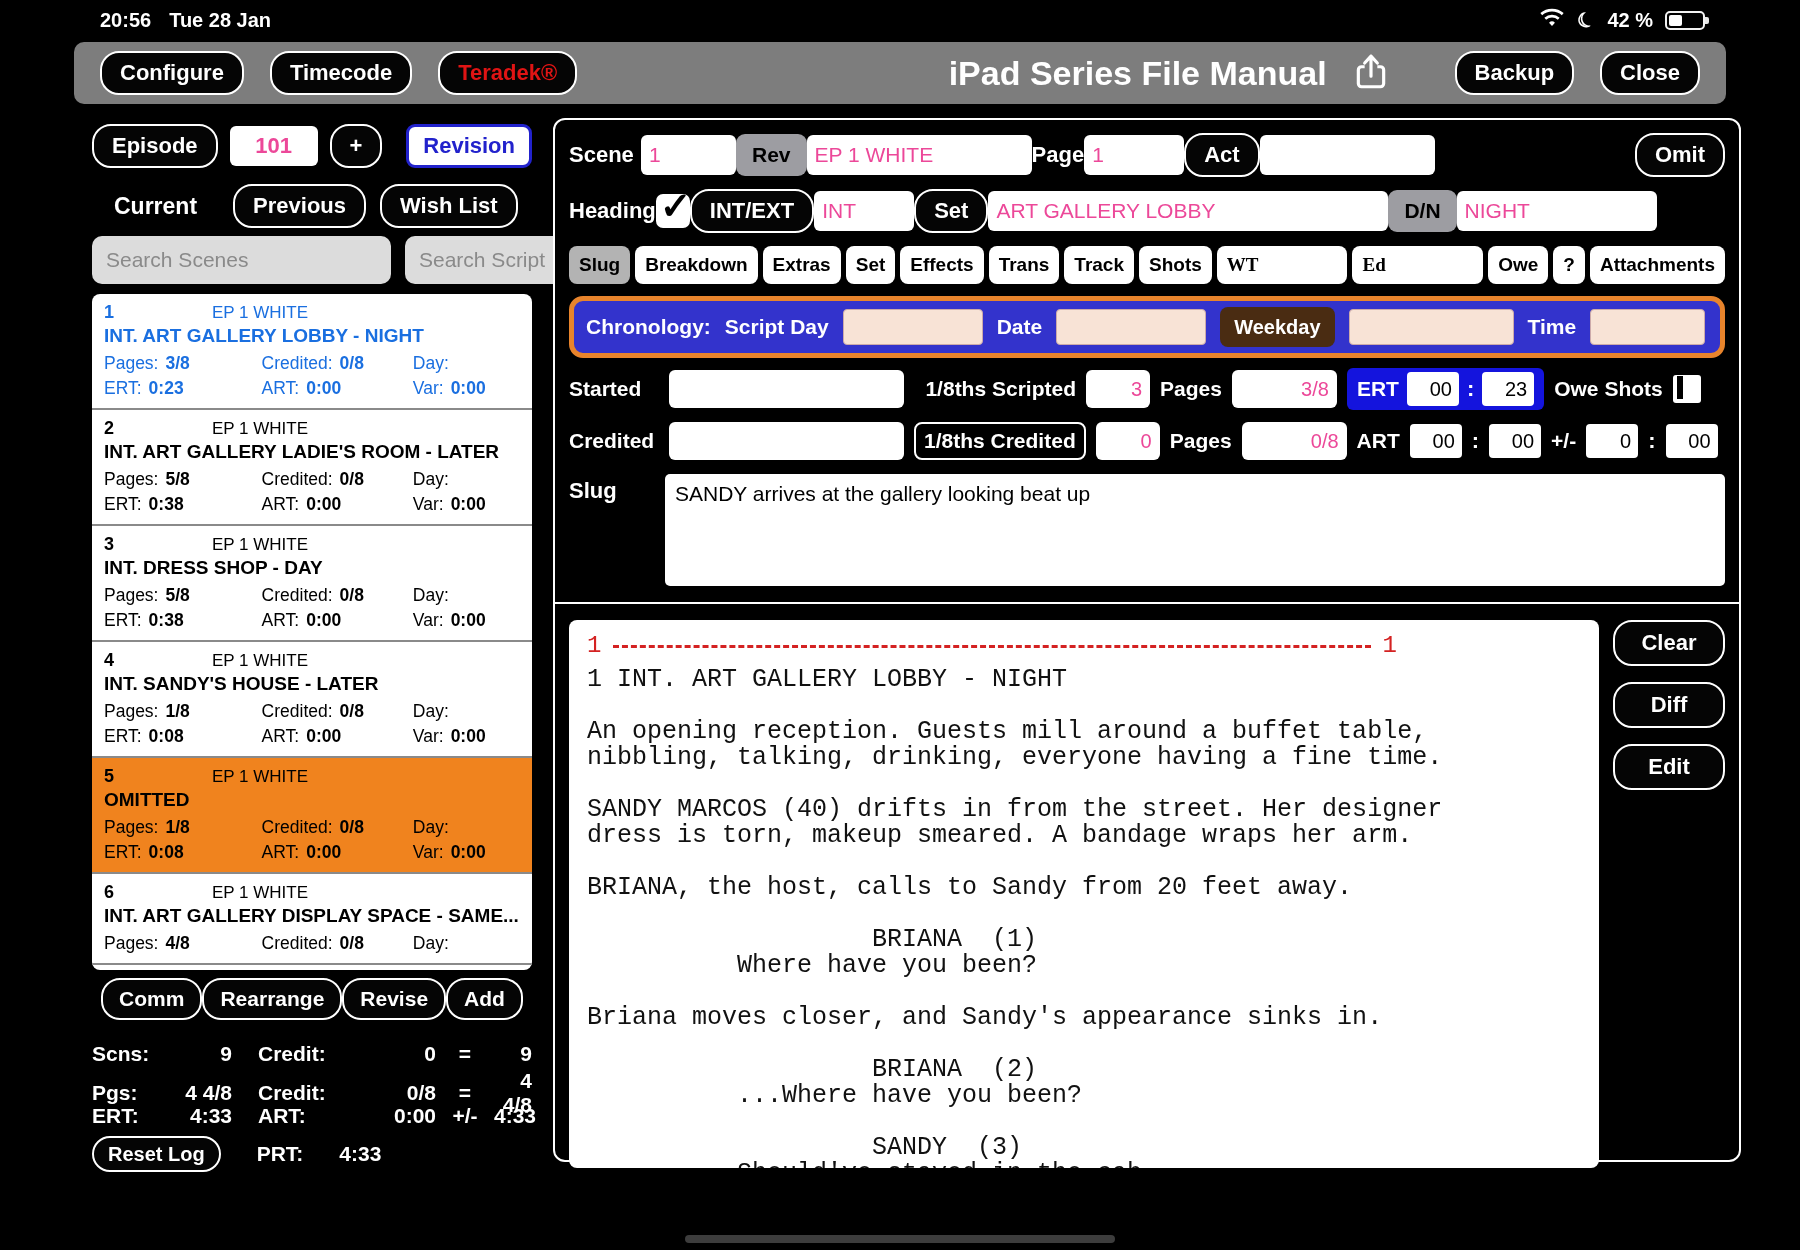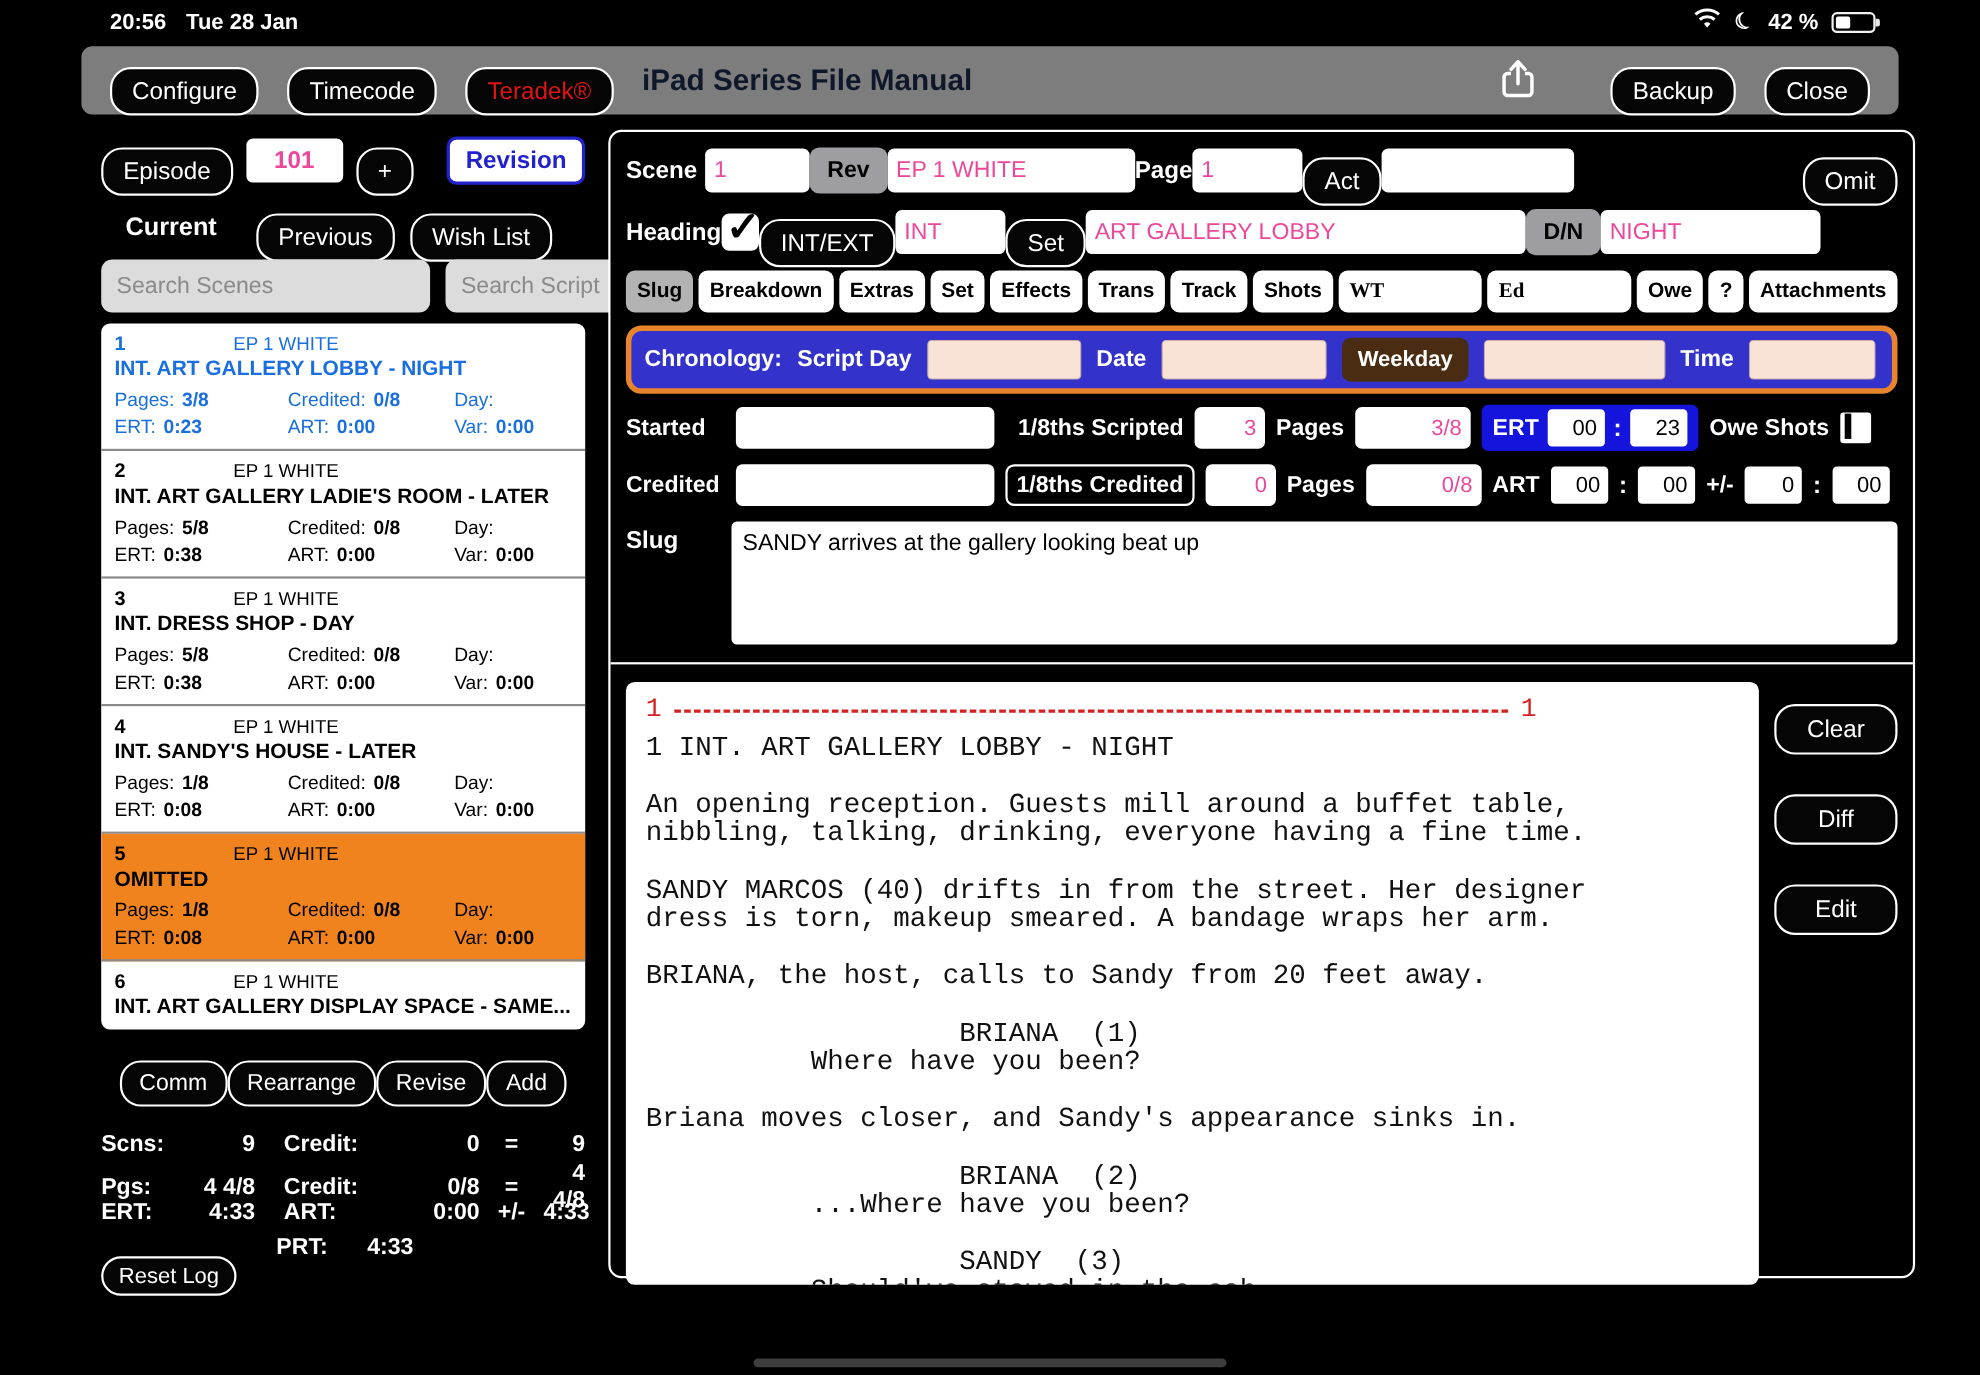--- a/index.html
+++ b/index.html
@@ -18,34 +18,34 @@
   .status-right { display:flex; gap:12px; align-items:center; }
   .moon { font-size:20px; line-height:1; transform:rotate(-20deg); display:inline-block; }
   .battery { width:40px; height:19px; border:2px solid rgba(255,255,255,.95); border-radius:5px;
     position:relative; display:inline-block; }
   .battery-fill { position:absolute; left:2px; top:2px; bottom:2px; width:13px; background:#fff; border-radius:2px; }
   .battery:after { content:""; position:absolute; right:-6px; top:4px; width:4px; height:7px;
     background:rgba(255,255,255,.9); border-radius:0 2px 2px 0; }
 
   
   .btn-dark { background:#050505; color:#fff; border:2px solid #fff; border-radius:19px;
-    font-weight:normal; font-size:22px; display:inline-flex; align-items:center; justify-content:center;
-    padding:0 18px; height:44px; white-space:nowrap; cursor:default;margin-top:20px; }
+    font-weight:bold; font-size:22px; display:inline-flex; align-items:center; justify-content:center;
+    padding:0 18px; height:44px; white-space:nowrap; cursor:default; }
   .btn-gray { background:#9d9da2; color:#000000; border:none; border-radius:9px; font-weight:bold;
     font-size:21px; display:inline-flex; align-items:center; justify-content:center;
     padding:0 16px; height:42px; white-space:nowrap; }
   .field { background:#fff; color:#ec4899; border:none; border-radius:6px; font-size:21px;
     font-family:Liberation Sans, sans-serif; padding:0 8px; height:40px; }
   .num-field { text-align:right; }
 
   
   .top-toolbar { position:absolute; top:42px; left:74px; right:74px; height:62px; background:#7d7d7d;
     border-radius:10px; display:flex; align-items:center; padding:0 26px; gap:26px; }
   .teradek-text { color:#e01414; }
-  .app-title { color:#0f172a; font-weight:bold; font-size:27px; flex:1; text-align:left; }
+  .app-title { color:#ffffff; font-weight:bold; font-size:34px; flex:1; text-align:right; }
   .share-btn { background:none; border:none; margin-right:40px; cursor:default; }
 
   
   .sidebar { position:absolute; left:92px; top:118px; width:440px; bottom:72px; display:flex; flex-direction:column; }
   .episode-row { display:flex; align-items:center; gap:12px; margin-top:5px; height:46px; }
   .episode-num { width:88px; text-align:center; font-weight:bold; font-size:22px; }
   .revision-btn { margin-left:auto; background:#fff; color:#2222cc; border:3px solid #2222cc;
     border-radius:9px; font-weight:bold; font-size:22px; height:44px; padding:0 14px;
     display:inline-flex; align-items:center; }
   .filter-row { display:flex; align-items:center; gap:14px; margin-top:17px; height:40px; }
@@ -66,21 +66,21 @@
   .sc-heading { font-weight:bold; font-size:19px; margin-top:2px; height:26px; overflow:hidden; white-space:nowrap; }
   .sc-grid { display:grid; grid-template-columns:1.25fr 1.2fr 0.85fr; font-size:17.5px; row-gap:4px; margin-top:2px; }
   .sc-cell b { margin-left:7px; font-weight:bold; }
 
   .action-row { display:flex; justify-content:center; margin-top:8px; }
   .action-row .btn-dark { font-size:21px; height:42px; padding:0 16px; }
 
   .totals { margin-top:18px; color:#fff; font-weight:bold; font-size:21px; }
   .tot-row { display:grid; grid-template-columns:78px 62px 112px 92px 58px 1fr; height:31px; align-items:center; }
   .tot-row .tv { text-align:right; }
-  .reset-row { display:flex; align-items:flex-start; gap:36px; margin-top:5px; color:#fff; font-weight:bold; font-size:21px; }
+  .reset-row { display:flex; align-items:center; gap:36px; margin-top:5px; color:#fff; font-weight:bold; font-size:21px; }
   .reset-row .btn-dark { font-size:20px; height:36px; padding:0 14px; border-width:2px; }
 
   
   .right-panel { position:absolute; left:553px; top:118px; width:1188px; height:1044px;
     border:2px solid #fff; border-radius:12px; background:#000; padding:12px 14px; }
   .upper-fields { border-bottom:2px solid #fff; margin:0 -14px; padding:0 14px 16px 14px; }
   .lbl { color:#fff; font-weight:bold; font-size:22px; white-space:nowrap; }
   .frow { display:flex; align-items:center; height:46px; }
   .frow + .frow { margin-top:10px; }
 

